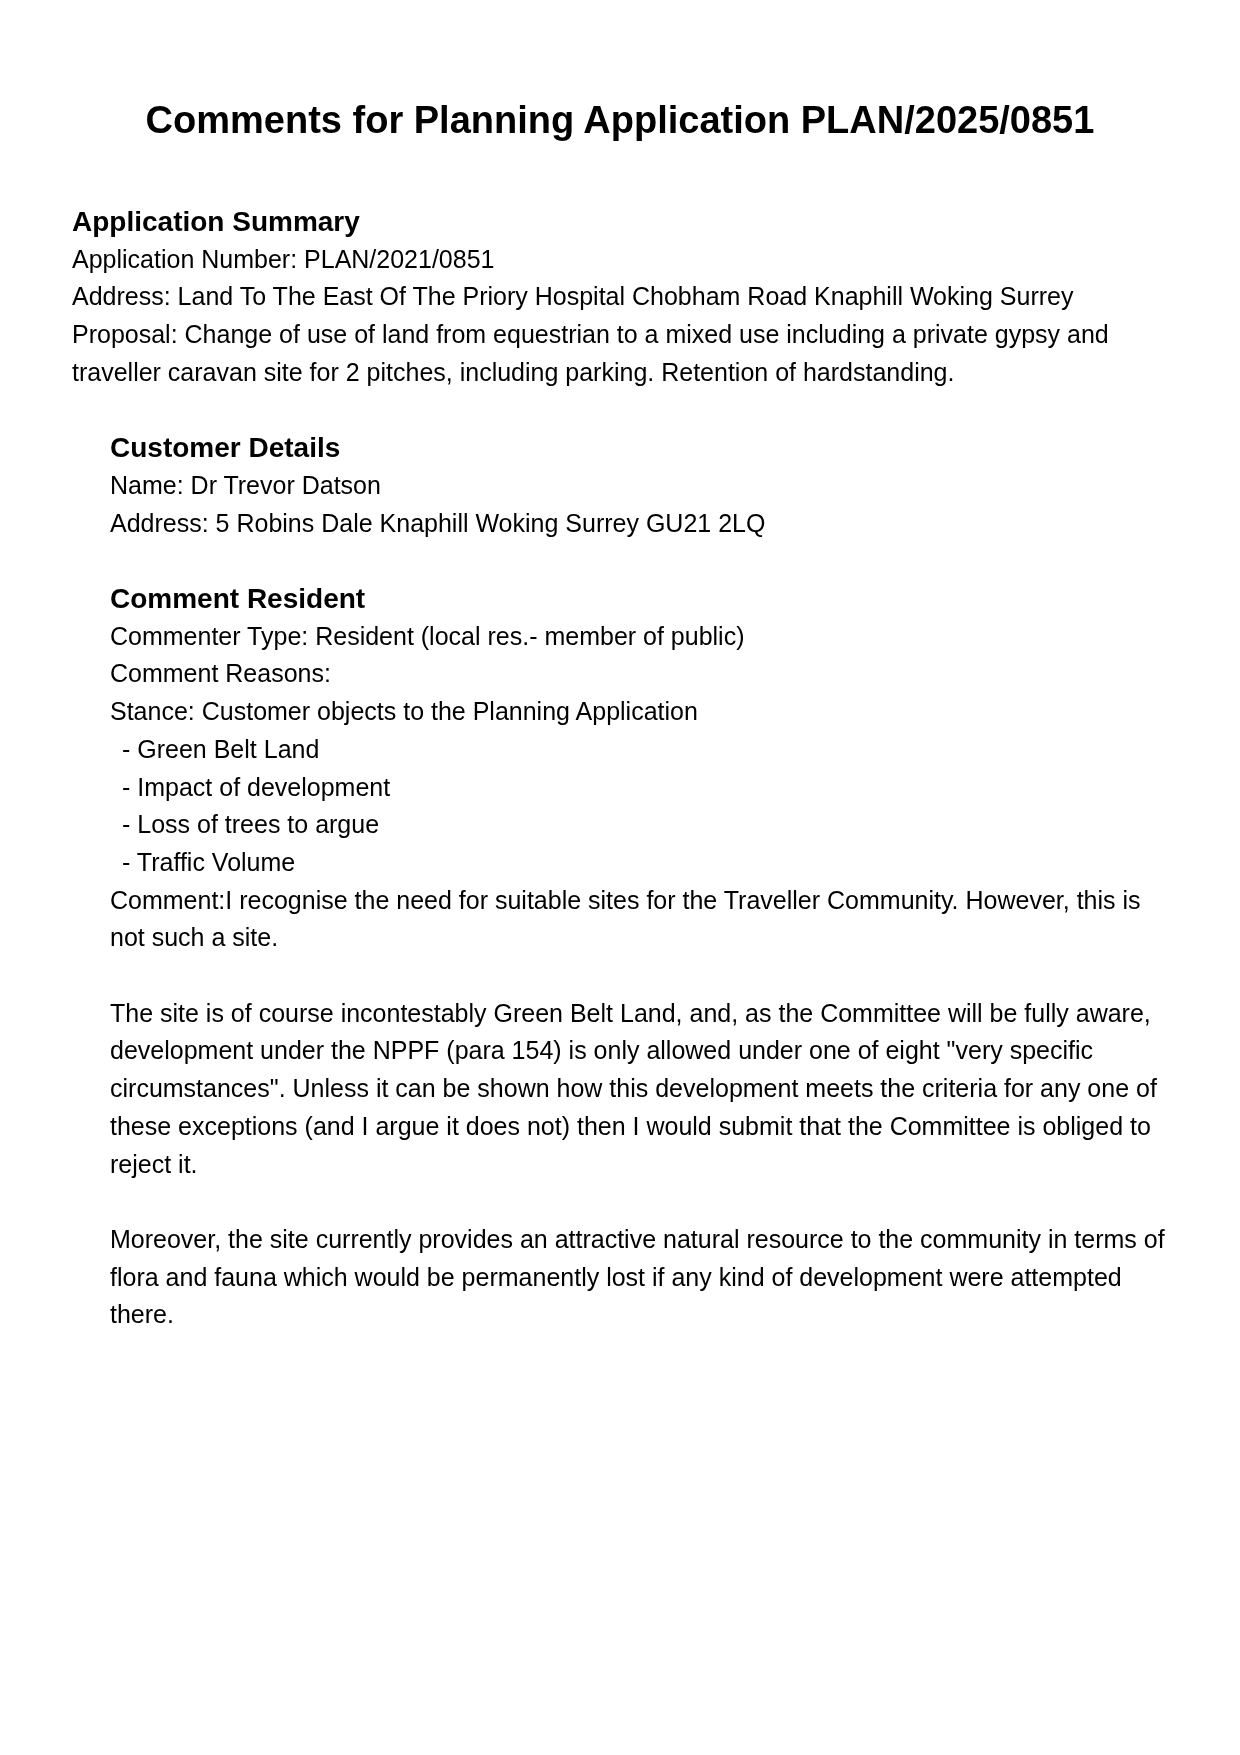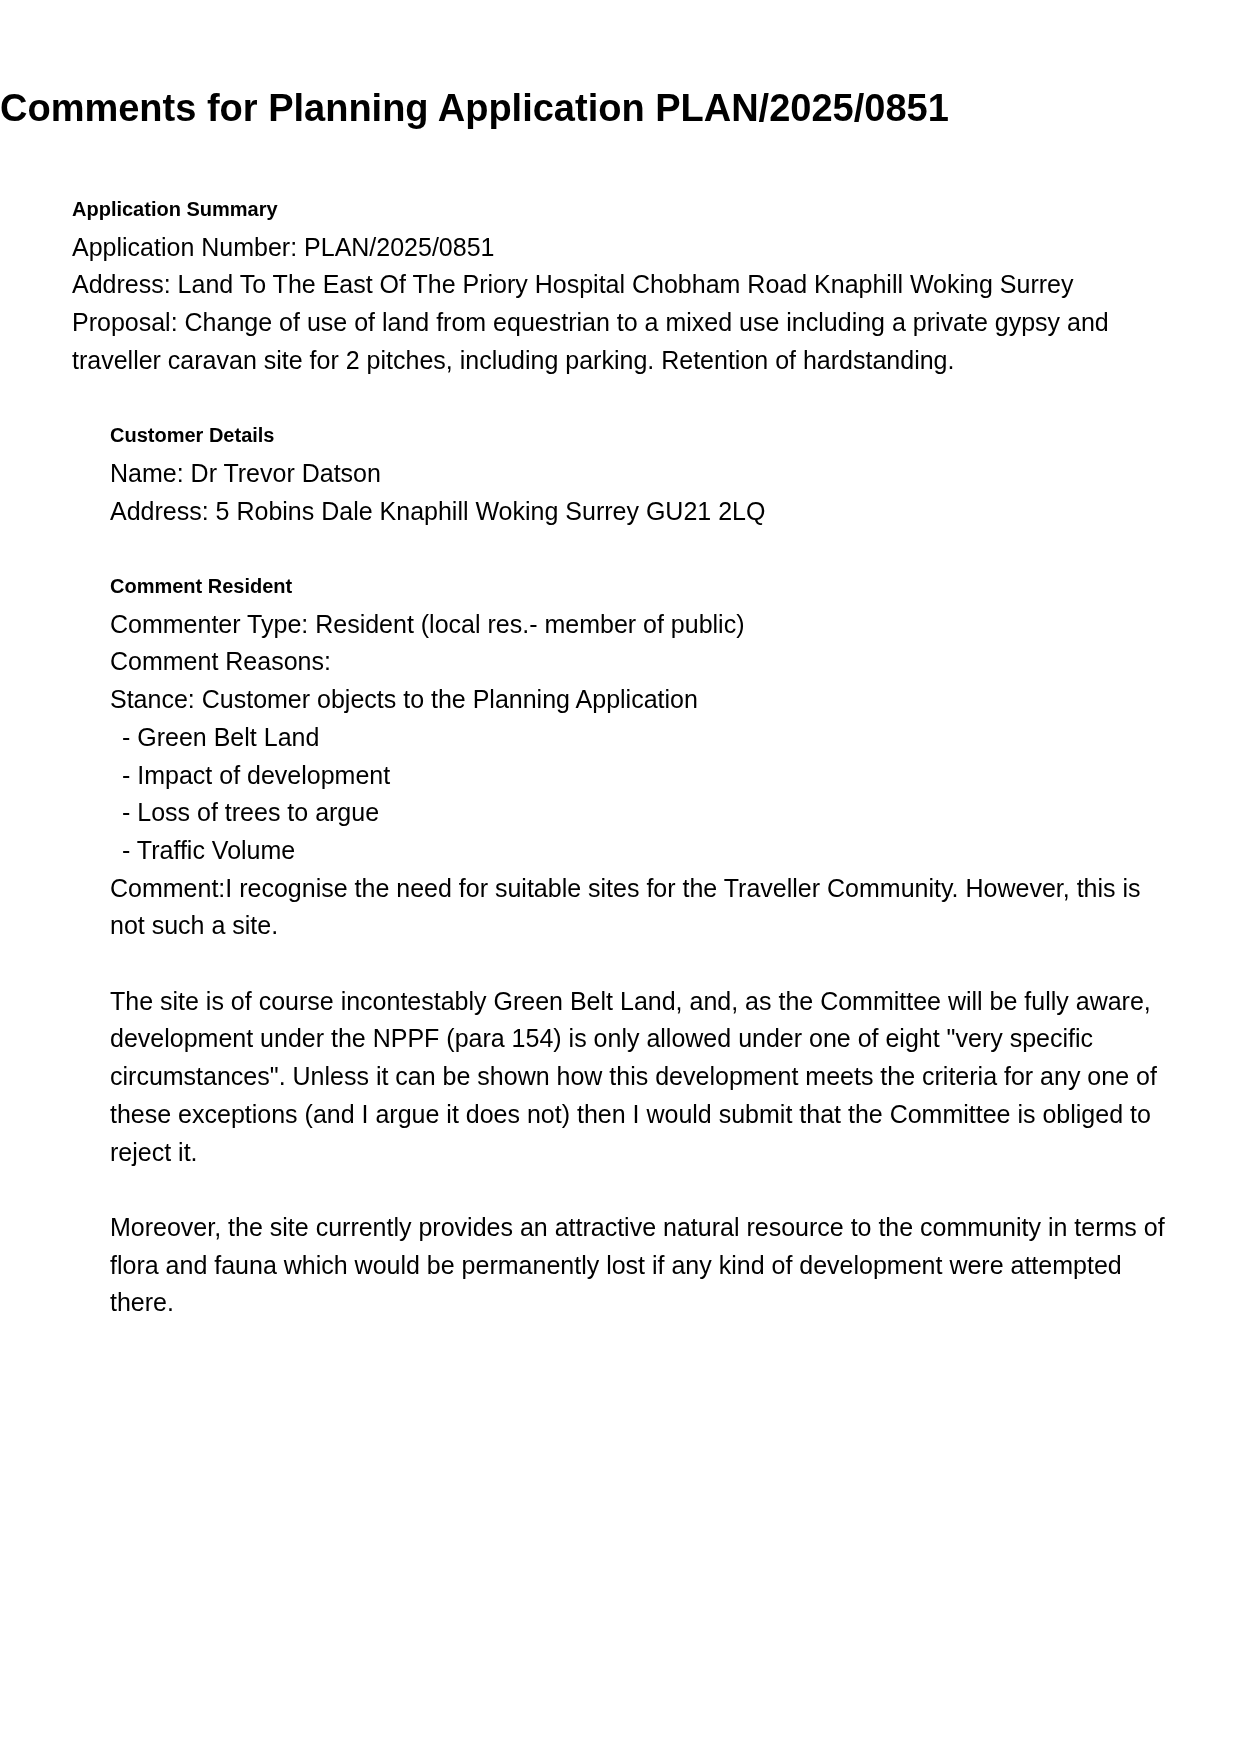--- a/index.html
+++ b/index.html
@@ -10,43 +10,43 @@
   .page {
     position: relative;
     width: 1240px;
     height: 1755px;
     background: #ffffff;
     color: #000000;
     font-family: "Liberation Sans", "DejaVu Sans", sans-serif;
     overflow: hidden;
   }
   .doc-title {
-    margin: 0;
+    margin: 12px;
     padding: 85px 0 0 0;
     font-size: 38px;
     line-height: 46px;
     font-weight: bold;
-    text-align: left;
+    text-align: center;
   }
   .content {
     padding: 0 72px;
   }
   .doc-section {
     margin: 0;
   }
   .doc-section.sec-first {
     margin-top: 60px;
   }
   .doc-section.sec-gap {
     margin-top: 37.7px;
     margin-left: 38px;
   }
   .sec-heading {
     margin: 0;
-    font-size: 20px;
+    font-size: 28px;
     line-height: 37.7px;
     font-weight: bold;
   }
   .line {
     font-size: 25px;
     line-height: 37.7px;
   }
   .reason-line {
     padding-left: 12px;
   }
@@ -61,21 +61,21 @@
 <body>
 
 <div class="page">
 
   <h1 class="doc-title">Comments for Planning Application PLAN/2025/0851</h1>
 
   <div class="content">
 
     <section class="doc-section sec-first">
       <h2 class="sec-heading">Application Summary</h2>
-      <div class="line">Application Number: PLAN/2025/0851</div>
+      <div class="line">Application Number: PLAN/2021/0851</div>
       <div class="line">Address: Land To The East Of The Priory Hospital Chobham Road Knaphill Woking Surrey</div>
       <div class="line">Proposal: Change of use of land from equestrian to a mixed use including a private gypsy and traveller caravan site for 2 pitches, including parking. Retention of hardstanding.</div>
     </section>
 
     <section class="doc-section sec-gap">
       <h2 class="sec-heading">Customer Details</h2>
       <div class="line">Name: Dr Trevor Datson</div>
       <div class="line">Address: 5 Robins Dale Knaphill Woking Surrey GU21 2LQ</div>
     </section>
 

